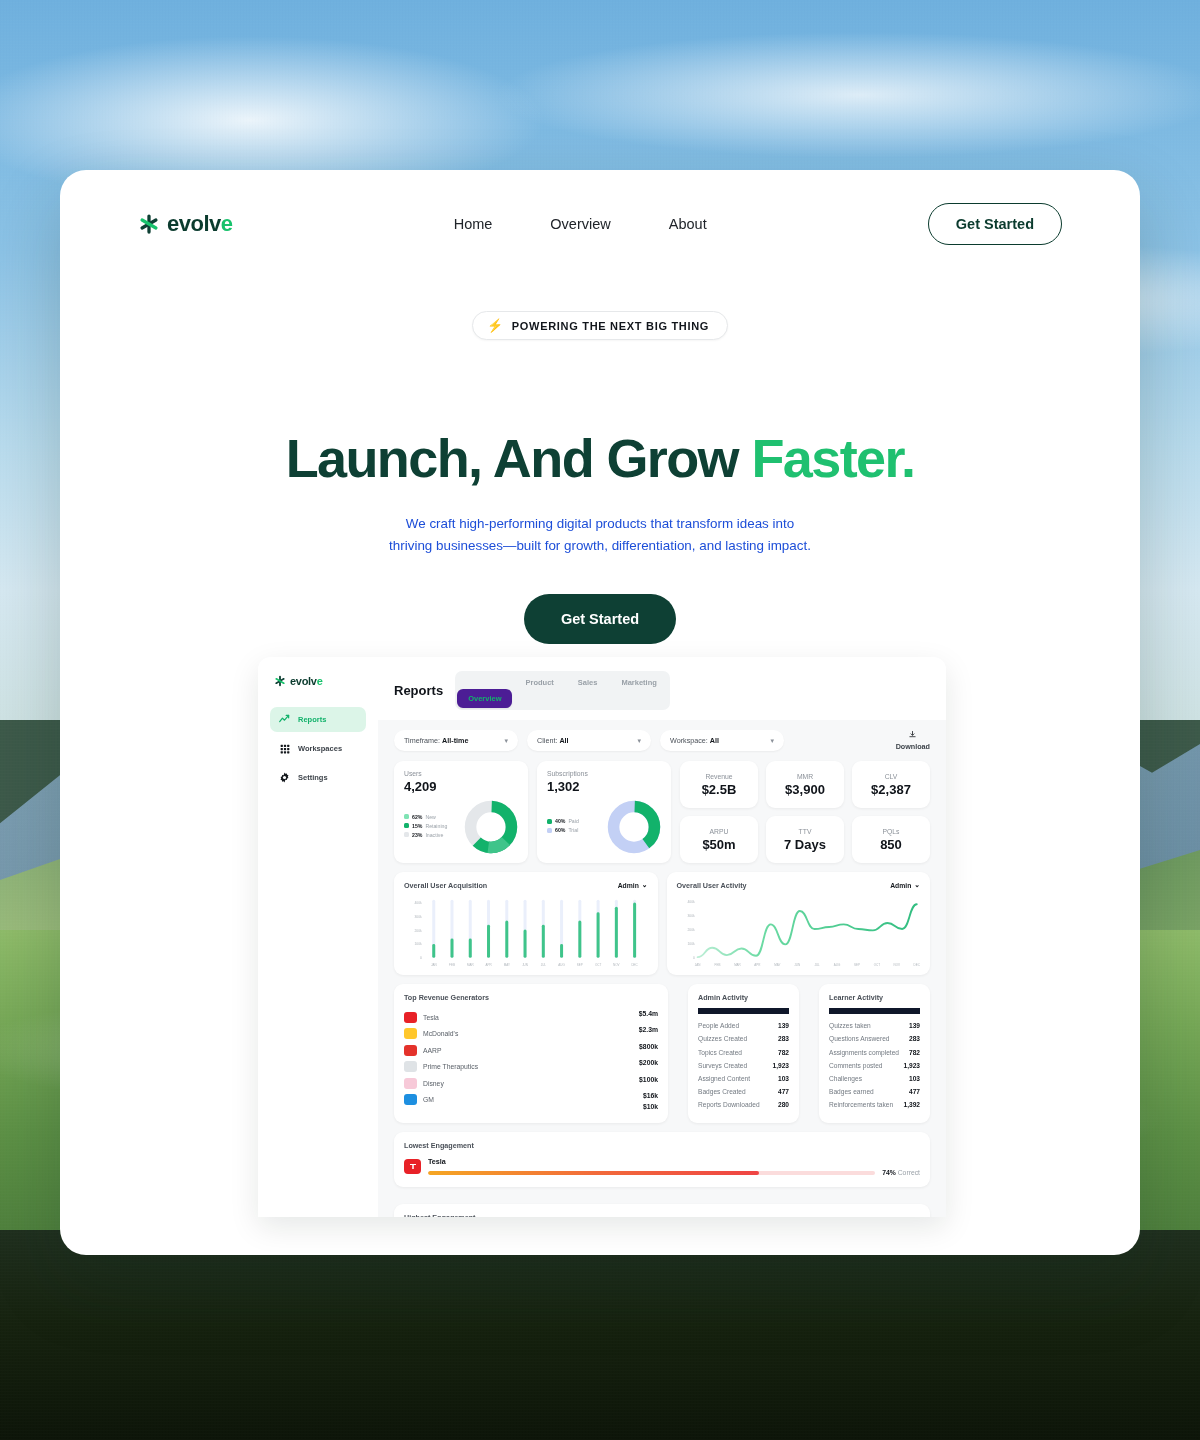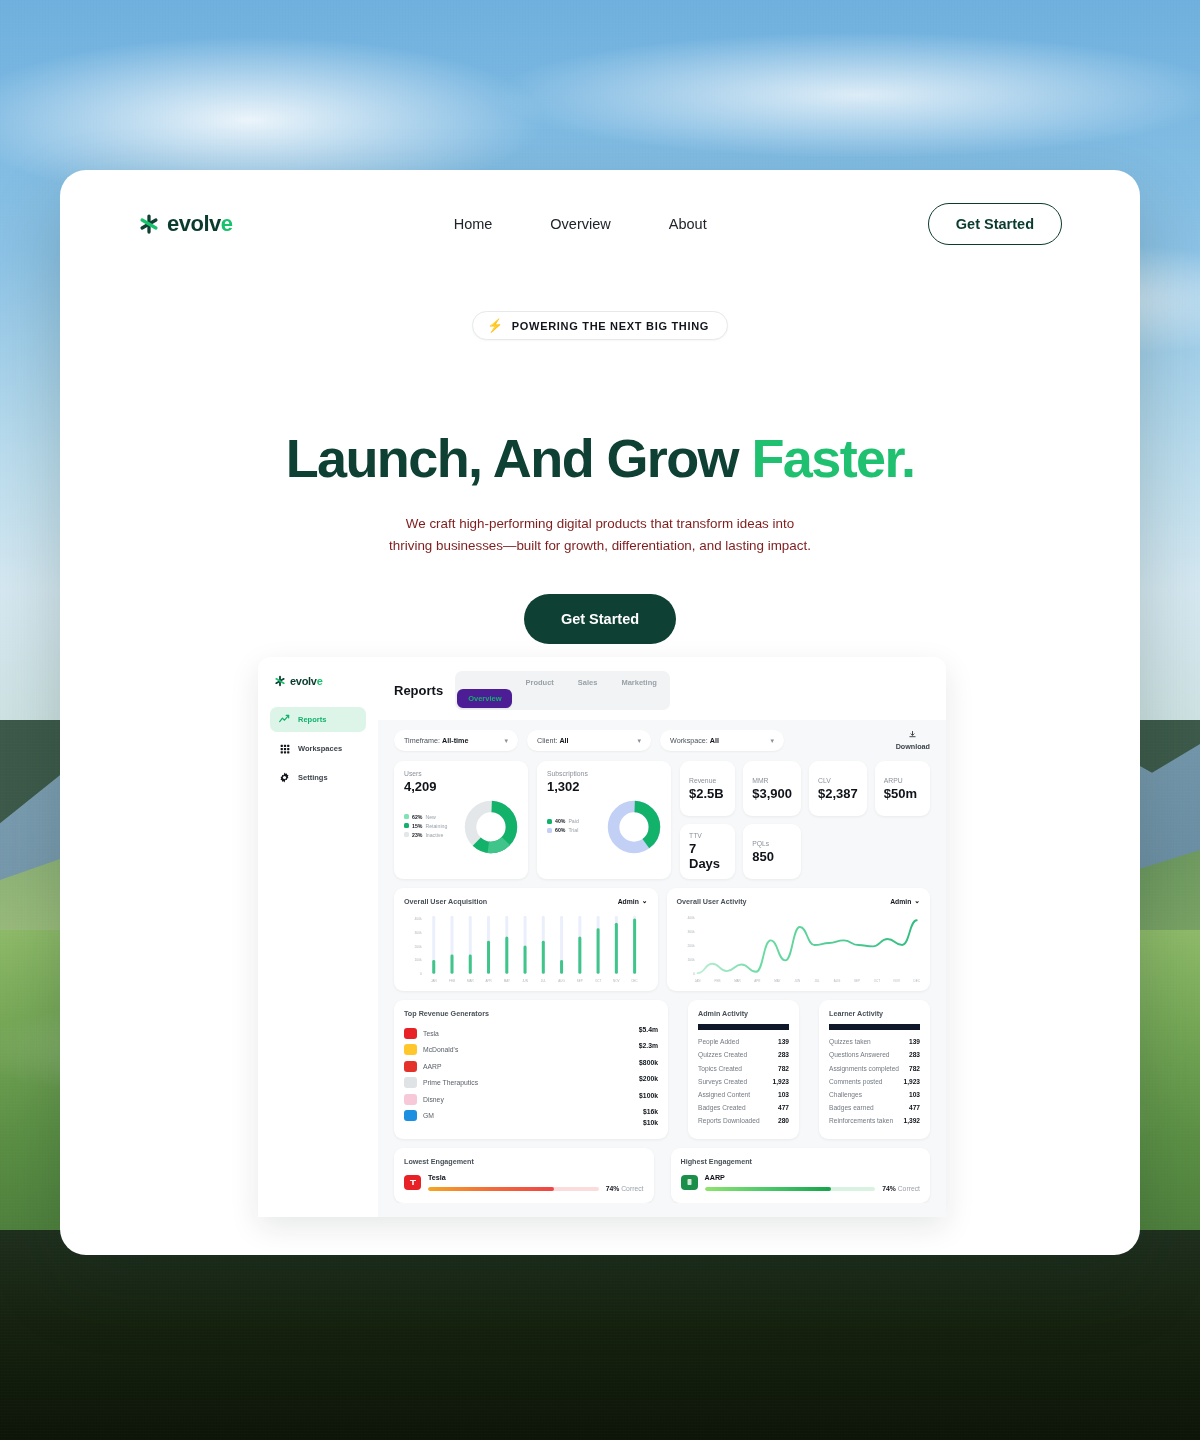--- a/index.html
+++ b/index.html
@@ -87,21 +87,21 @@
   }
   .bolt { color:#18c26c; font-size:13px; line-height:1; }
   h1.hero-title {
     margin-top: 28px;
     font-size: 54px; line-height: 1.12; font-weight: 700;
     letter-spacing: -1.6px; color:#0e4034;
   }
   h1.hero-title .accent { color:#1fc070; }
   .hero-sub {
     margin: 24px auto 0; max-width: 430px;
-    font-size: 13.4px; line-height: 1.62; color:#7f1d1d;
+    font-size: 13.4px; line-height: 1.62; color:#1d4ed8;
   }
   .cta-row { display:flex; align-items:center; justify-content:center; gap:26px; margin-top: 38px; }
   .btn-solid {
     background:#0e4034; color:#fff; border:none; border-radius:40px;
     padding: 17px 37px; font-size:14.5px; font-weight:600; cursor:pointer; font-family:inherit;
   }
   .trust { display:flex; align-items:center; gap:11px; }
   .avatars { display:flex; }
   .avatar {
     width:34px; height:34px; border-radius:50%; border:2.5px solid #fff;
@@ -157,21 +157,21 @@
   .kpi-big { width:134px; padding:9px 10px; }
   .kpi-lbl { font-size:6.8px; color:#8b9199; margin-bottom:2px; }
   .kpi-val { font-size:13px; font-weight:700; color:#10141a; }
   .donut-area { display:flex; align-items:center; gap:6px; margin-top:6px; }
   .legend { flex:1; }
   .lg { display:flex; align-items:center; gap:3px; font-size:5.2px; margin-bottom:3px; color:#9aa1a8; }
   .lg i { width:5px;height:5px;border-radius:1.5px;display:block;flex:none;}
   .lg b { color:#14181d; font-weight:700; }
   .donut { width:54px;height:54px;flex:none; }
 
-  .kpi-grid { flex:1; display:grid; grid-template-columns:repeat(4,1fr); grid-template-rows:repeat(2,1fr); gap:8px; }
+  .kpi-grid { flex:1; display:grid; grid-template-columns:repeat(3,1fr); grid-template-rows:repeat(2,1fr); gap:8px;text-align:center; }
   .kpi-sm { padding:8px 9px; display:flex; flex-direction:column; justify-content:center; }
 
   .charts-row { display:flex; gap:9px; margin-bottom:9px; }
   .chart-card { flex:1; padding:9px 10px 6px; }
   .chart-head { display:flex; align-items:flex-start; justify-content:space-between; margin-bottom:6px; }
   .chart-ttl { font-size:7.2px; color:#4a5058; font-weight:600; }
   .chart-sel { font-size:6.8px; color:#14181d; font-weight:700; display:flex; align-items:center; gap:3px; }
   .chart-svg { display:block; width:100%; }
 
   .mid-row { display:flex; gap:20px; margin-bottom:9px; }
@@ -180,21 +180,21 @@
   .rev-row { display:flex; align-items:center; gap:6px; height:16.5px; }
   .rev-ico { width:13px;height:11px;border-radius:3px;flex:none;position:relative;overflow:hidden; }
   .rev-name { font-size:6.8px; color:#5a6068; flex:1; }
   .rev-val { font-size:6.8px; font-weight:700; color:#10141a; }
   .act-card { flex:1; padding:9px 10px 7px; }
   .act-ttl { font-size:7.2px; color:#4a5058; font-weight:600; padding-bottom:6px; border-bottom:6px solid #0f172a; margin-bottom:5px;}
   .act-row { display:flex; justify-content:space-between; align-items:center; height:13.2px; }
   .act-k { font-size:6.6px; color:#737a82; }
   .act-v { font-size:6.6px; font-weight:700; color:#10141a; }
 
-  .eng-row { display:flex; gap:17px; }
+  .eng-row { display:flex; gap:17px;flex-direction:column; }
   .eng-card { flex:1; padding:9px 10px 12px; }
   .eng-ttl { font-size:7.2px; color:#4a5058; font-weight:600; margin-bottom:7px; }
   .eng-body { display:flex; align-items:center; gap:7px; }
   .eng-ico { width:17px;height:15px;border-radius:4px;flex:none; }
   .eng-mid { flex:1; }
   .eng-name { font-size:7.2px; font-weight:700; color:#10141a; margin-bottom:5px; }
   .eng-bar { height:4px; border-radius:3px; position:relative; overflow:hidden; }
   .eng-pct { font-size:6.8px; font-weight:700; color:#10141a; white-space:nowrap; align-self:flex-end; margin-bottom:-1px;}
   .eng-pct span { font-weight:400; color:#9aa1a8; }
 </style>

